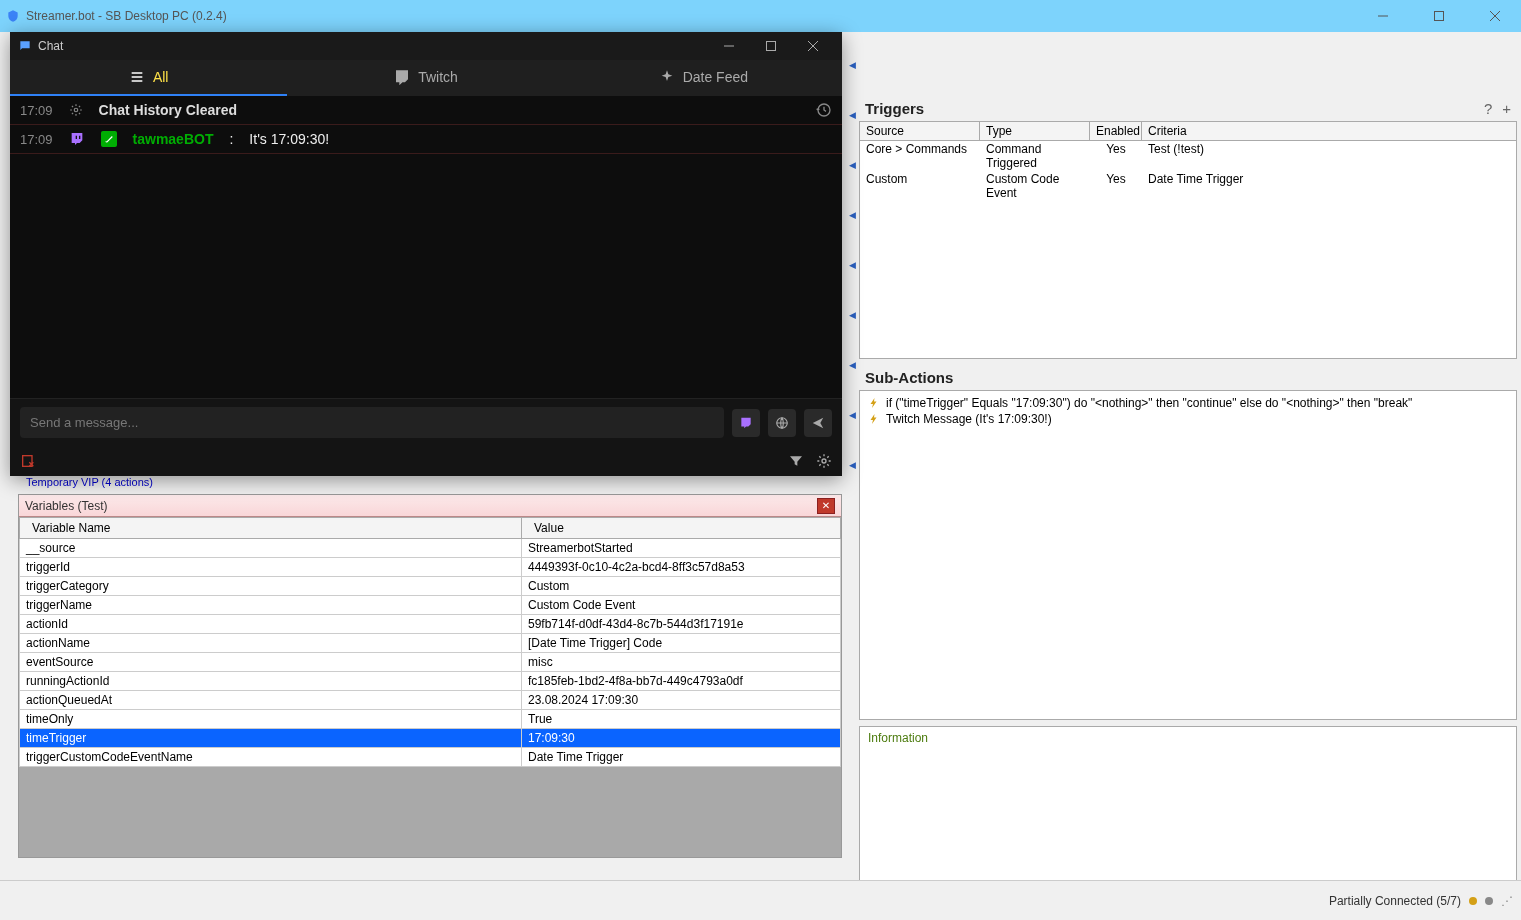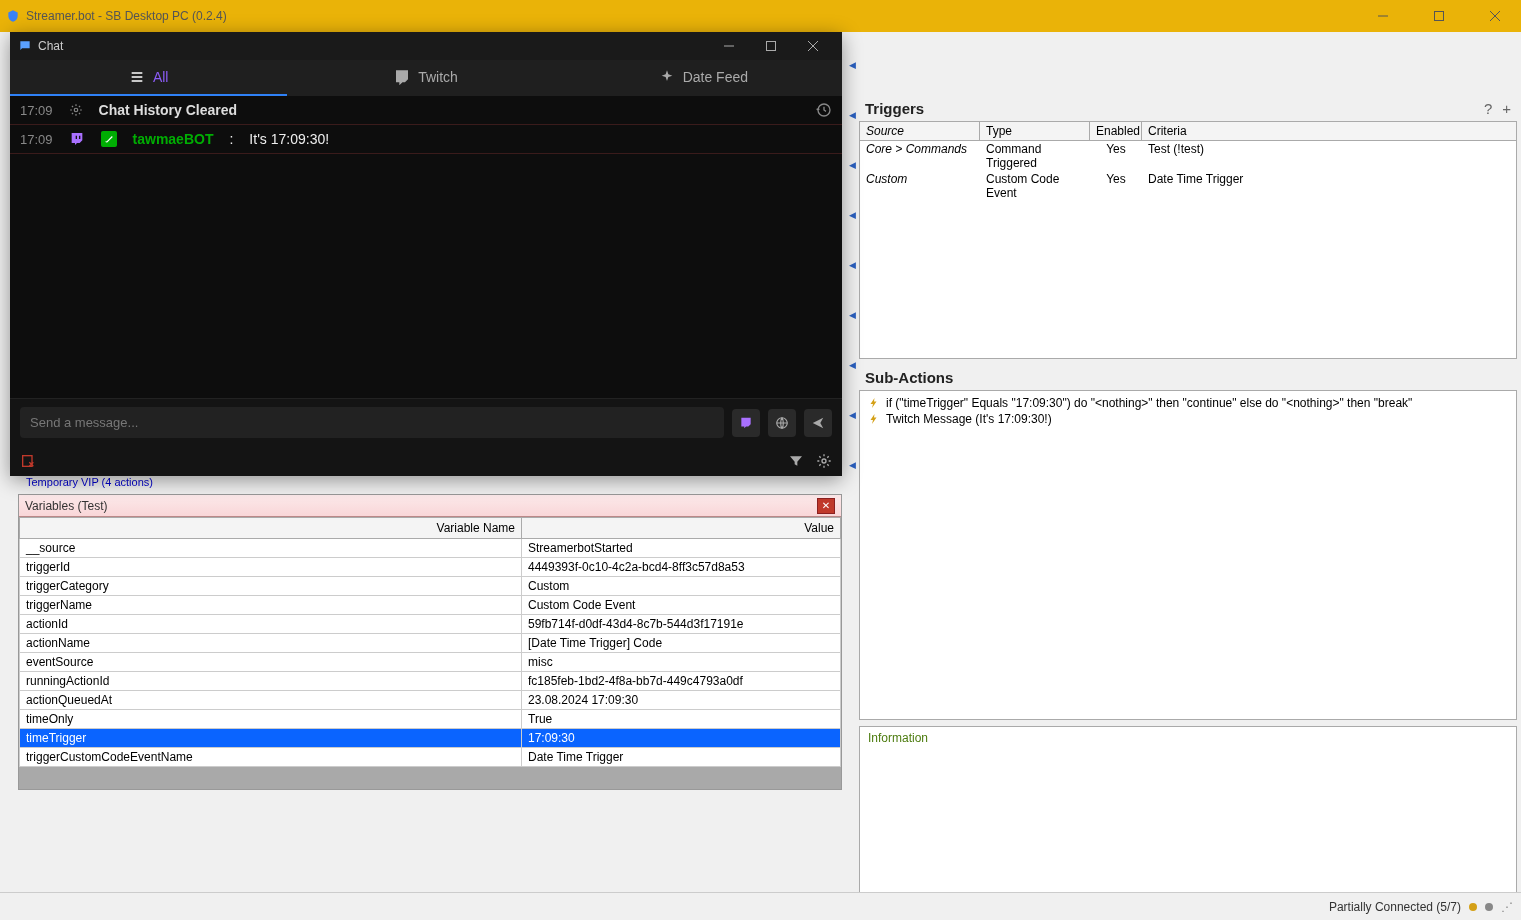--- a/index.html
+++ b/index.html
@@ -1,37 +1,37 @@
 <!DOCTYPE html>
 <html><head>
 <meta charset="utf-8">
 <style>
 * { margin: 0; padding: 0; box-sizing: border-box; font-family: "Segoe UI", Tahoma, sans-serif; }
 body { background: #f0f0f0; width: 1521px; height: 920px; overflow: hidden; position: relative; }
 
 
-.main-titlebar { height: 26px; background: #eab308; display: flex; align-items: center; padding: 16px 6px; font-size: 12px; color: #555; }
+.main-titlebar { height: 26px; background: #7dd3fc; display: flex; align-items: center; padding: 16px 6px; font-size: 12px; color: #555; }
 .main-titlebar .app-icon { width: 14px; height: 14px; margin-right: 6px; color: #3b82f6; }
 .main-titlebar .win-controls { margin-left: auto; display: flex; gap: 16px; }
 .main-titlebar .win-btn { width: 40px; height: 20px; display: flex; align-items: center; justify-content: center; color: #555; cursor: default; }
 
 
 .main-content { display: flex; height: calc(100% - 26px - 22px); }
 .left-col { width: 855px; display: flex; flex-direction: column; position: relative; }
 .right-col { flex: 1; display: flex; flex-direction: column; padding: 0 4px; }
 
 
 .chat-window { position: absolute; left: 10px; top: 0; width: 832px; height: 444px; background: #141414; border-radius: 4px; display: flex; flex-direction: column; color: #ccc; box-shadow: 0 4px 20px rgba(0,0,0,.4); z-index: 10; }
 .chat-titlebar { height: 28px; background: #1a1a1a; display: flex; align-items: center; padding: 0 8px; font-size: 12px; color: #ccc; }
 .chat-titlebar .chat-icon { width: 14px; height: 14px; margin-right: 6px; }
 .chat-titlebar .win-controls { margin-left: auto; display: flex; gap: 0; }
 .chat-titlebar .cw-btn { width: 42px; height: 26px; display: flex; align-items: center; justify-content: center; color: #aaa; }
 .chat-tabs { height: 36px; background: #1f1f1f; display: flex; }
 .chat-tab { flex: 1; display: flex; align-items: center; justify-content: center; gap: 8px; font-size: 14px; color: #aaa; border-bottom: 2px solid transparent; }
-.chat-tab.active { color: #8b5cf6; border-bottom-color: #2f81f7; }
+.chat-tab.active { color: #fde047; border-bottom-color: #2f81f7; }
 .chat-body { flex: 1; background: #0d0d0d; overflow: hidden; font-size: 14px; }
 .chat-line { display: flex; align-items: center; gap: 16px; padding: 6px 10px; }
 .chat-line.divider { border-top: 1px solid #3a1b1b; border-bottom: 1px solid #3a1b1b; }
 .chat-time { color: #888; font-size: 13px; }
 .chat-sys-icon { color: #888; }
 .chat-sys-text { color: #ddd; font-weight: 600; }
 .chat-history-icon { margin-left: auto; color: #888; }
 .twitch-glyph { color: #a970ff; }
 .mod-badge { width: 16px; height: 16px; background: #00ad03; display: inline-flex; align-items: center; justify-content: center; color: #fff; font-size: 10px; border-radius: 2px; }
 .chat-user { color: #00ad03; font-weight: 700; }
@@ -41,49 +41,49 @@
 .chat-input::placeholder { color: #777; }
 .chat-ibtn { width: 28px; height: 28px; display: flex; align-items: center; justify-content: center; color: #aaa; background: #2a2a2a; border-radius: 4px; }
 .chat-bottom { height: 30px; display: flex; align-items: center; padding: 0 10px; background: #141414; }
 .chat-bottom .right { margin-left: auto; display: flex; gap: 12px; color: #aaa; }
 .chat-bottom .left-icon { color: #c0392b; }
 
 
 .peek-line { position: absolute; top: 444px; left: 26px; font-size: 11px; color: #0000cc; text-decoration: none; }
 
 
-.variables-panel { position: absolute; left: 18px; top: 462px; width: 824px; height: 296px; border: 1px solid #999; background: #fff; }
+.variables-panel { position: absolute; left: 18px; top: 462px; width: 824px; height: 364px; border: 1px solid #999; background: #fff; }
 .vp-header { height: 22px; background: linear-gradient(#fce9ea,#f9d6d8); border-bottom: 1px solid #b88; display: flex; align-items: center; padding: 0 6px; font-size: 12px; color: #333; }
 .vp-close { margin-left: auto; width: 18px; height: 16px; background: #c0392b; color: #fff; display: flex; align-items: center; justify-content: center; font-size: 10px; border: 1px solid #8b2020; }
 .vp-table { width: 100%; border-collapse: collapse; font-size: 12px; table-layout: fixed; }
-.vp-table th { background: #f4f4f4; border: 1px solid #aaa; text-align: right; padding: 3px 6px; font-weight: 400; }
+.vp-table th { background: #f4f4f4; border: 1px solid #aaa; text-align: left; padding: 3px 12px; font-weight: 400; }
 .vp-table td { border: 1px solid #ccc; padding: 2px 6px; background: #fff; white-space: nowrap; overflow: hidden; }
 .vp-table tr.selected td { background: #0a64ff; color: #fff; }
 .vp-body-wrap { height: calc(100% - 22px); overflow: hidden; background: #a9a9a9; }
 .vp-scroll-section { overflow: hidden; }
 
 
 .right-header { display: flex; align-items: center; padding: 4px 6px; font-size: 15px; font-weight: 700; color: #222; }
 .right-header .hdr-icons { margin-left: auto; display: flex; gap: 10px; color: #666; font-weight: 400; }
 .right-panel { border: 1px solid #aaa; background: #fff; flex-shrink: 0; }
 .triggers-panel { height: 238px; margin-bottom: 6px; display: flex; flex-direction: column; }
 .subactions-panel { height: 330px; display: flex; flex-direction: column; }
 .grid-header { display: flex; font-size: 12px; border-bottom: 1px solid #aaa; background: #f4f4f4; }
 .grid-header > div { padding: 2px 6px; border-right: 1px solid #aaa; }
 .grid-header > div:last-child { border-right: none; flex: 1; }
-.col-source { width: 120px; font-style: italic; } .col-type { width: 110px; } .col-enabled { width: 52px; text-align: center; } .col-criteria { flex: 1; }
+.col-source { width: 120px; } .col-type { width: 110px; } .col-enabled { width: 52px; text-align: center; } .col-criteria { flex: 1; }
 .grid-row { display: flex; font-size: 12px; }
 .grid-row > div { padding: 1px 6px; }
 .grid-body { flex: 1; overflow: auto; }
 .sa-item { display: flex; align-items: center; gap: 6px; font-size: 12px; padding: 1px 8px; }
 .sa-bolt { color: #d4a017; }
 .info-panel { border: 1px solid #aaa; background: #fff; flex: 1; margin-top: 6px; padding: 4px 8px; font-size: 12px; color: #4d7c0f; }
 
 
-.footer { position: absolute; bottom: 0; left: 0; right: 0; height: 28px; background: #f0f0f0; border-top: 1px solid #ccc; display: flex; align-items: center; justify-content: flex-end; padding: 4px 8px; font-size: 12px; gap: 8px; color: #333; }
+.footer { position: absolute; bottom: 0; left: 0; right: 0; height: 40px; background: #f0f0f0; border-top: 1px solid #ccc; display: flex; align-items: center; justify-content: flex-end; padding: 4px 8px; font-size: 12px; gap: 8px; color: #333; }
 .dot { width: 8px; height: 8px; border-radius: 50%; background: #d4a017; display: inline-block; }
 .dot.gray { background: #888; }
 
 
 .side-carets { position: absolute; left: 849px; top: 60px; display: flex; flex-direction: column; gap: 40px; color: #2a5fbf; z-index: 5; }
 .caret { font-size: 9px; }
 
 svg { display: block; }
 </style>
 </head>

